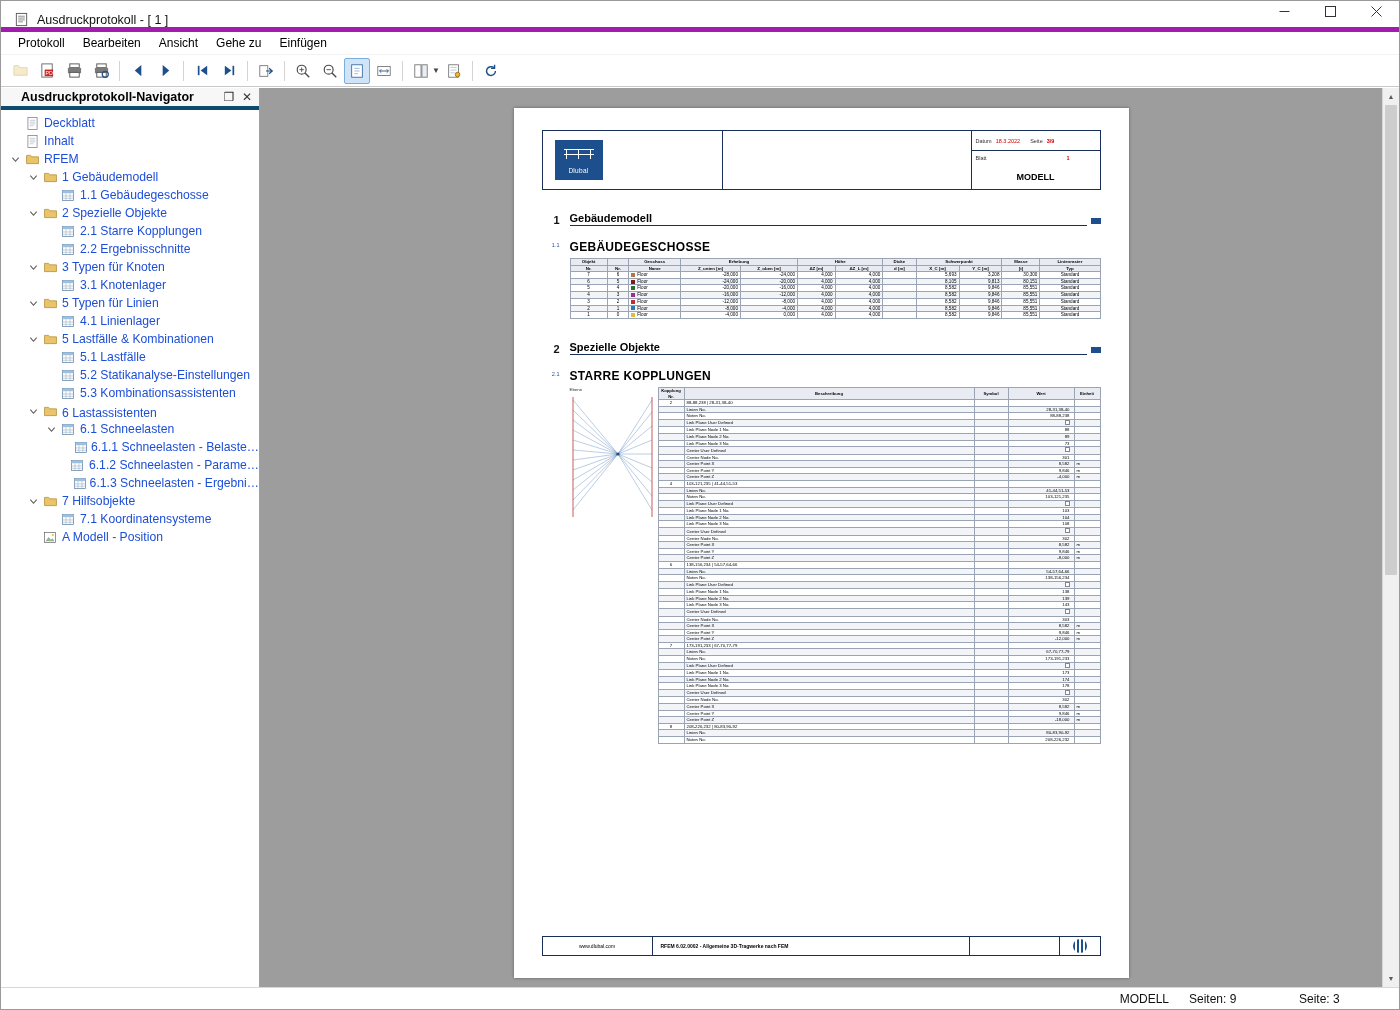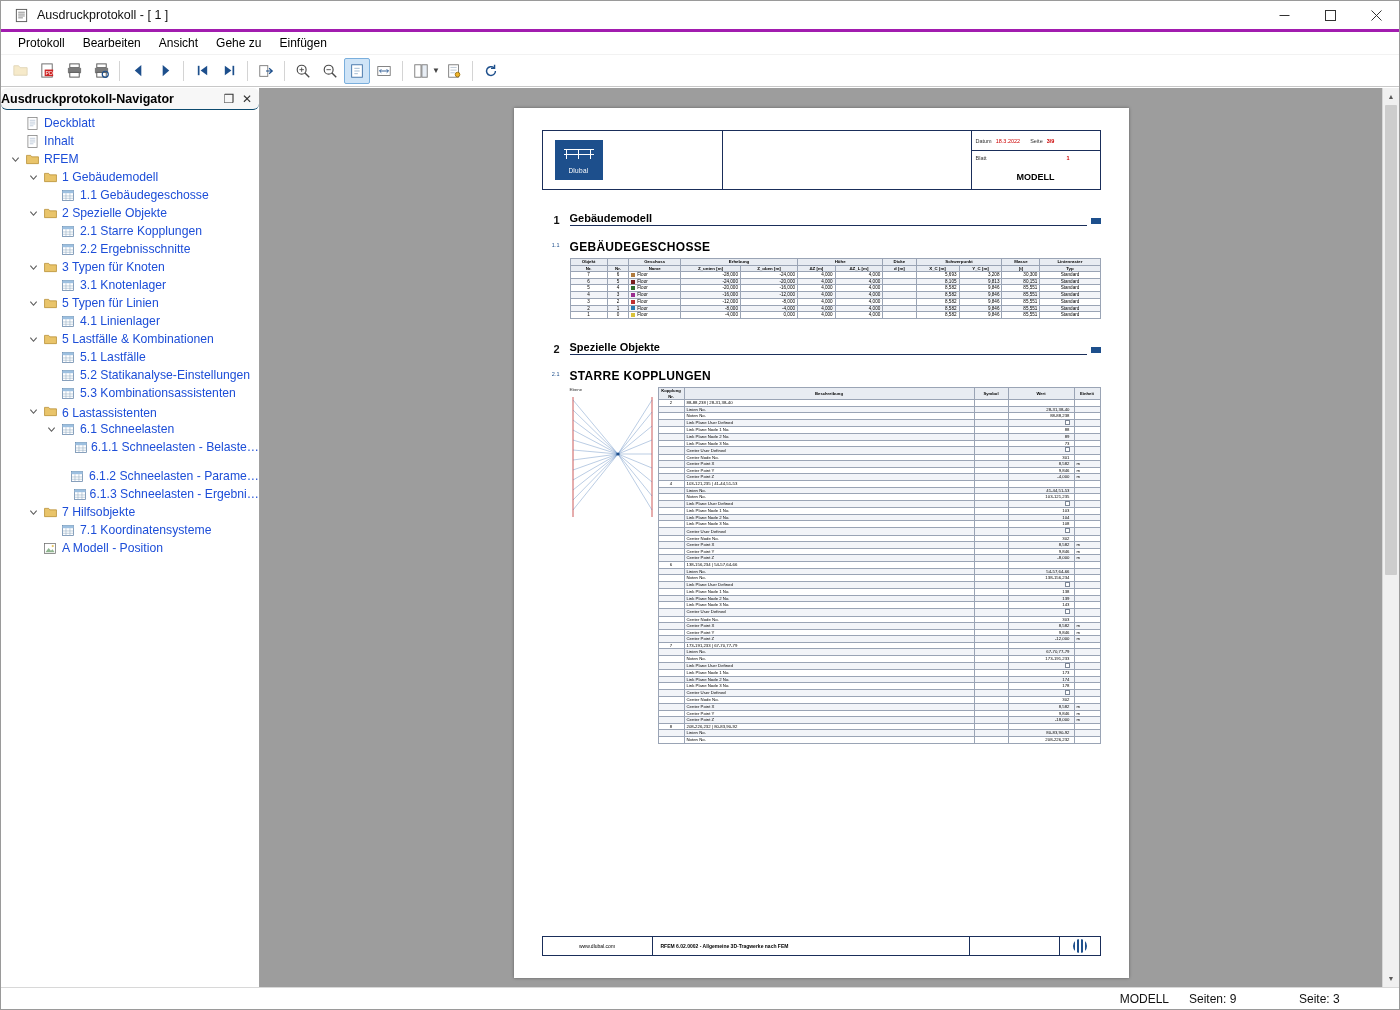--- a/index.html
+++ b/index.html
@@ -14,23 +14,23 @@
   }
   .app {
     width: 1400px; height: 1010px;
     display: flex; flex-direction: column;
     background: #fff;
     border: 1px solid #9a9a9a;
   }
   
   .titlebar {
     height: 31px; flex: 0 0 31px;
-    display: flex; align-items: center;
+    display: flex; align-items: flex-end;
     background: #ffffff;
-    border-bottom: 3px solid #a21caf;
+    border-bottom: 5px solid #a21caf;
   }
   .titlebar .tb-icon {
     width: 28px; display: flex; align-items: center; justify-content: center;
     margin-left: 6px;
   }
   .titlebar .tb-title {
     font-size: 12.5px; color: #111; margin-left: 2px;
   }
   .winbtns { margin-left: auto; display: flex; height: 31px; }
   .winbtn {
@@ -79,23 +79,22 @@
   .navpanel {
     width: 259px; flex: 0 0 259px;
     display: flex; flex-direction: column;
     background: #fff;
     border-right: 1px solid #a0a0a0;
   }
   .navheader {
     height: 22px; flex: 0 0 22px;
     display: flex; align-items: center;
     background: #f7f7f7;
-    border-bottom: 1px solid #0c4a6e;
-    padding-left: 0;
-    border-radius: 6px;
+    border-bottom: 4px solid #0c4a6e;
+    padding-left: 20px;
   }
   .navheader .nh-title { font-size: 12.5px; font-weight: bold; color: #000; }
   .navheader .nh-btns { margin-left: auto; display: flex; gap: 2px; padding-right: 4px; }
   .nhbtn {
     width: 16px; height: 16px; display: flex; align-items: center; justify-content: center;
     font-size: 12px; color: #333;
   }
   .navtree {
     flex: 1 1 auto; overflow: hidden; padding: 4px 0 0 0;
     background: #fff;
@@ -606,21 +605,21 @@
             <div class="twist"></div>
             <div class="ticon">
               <svg width="12" height="11" viewBox="0 0 13 12">
                 <rect x="0.5" y="0.5" width="12" height="11" fill="#fff" stroke="#5d7fa5" stroke-width="0.8"></rect>
                 <rect x="0.5" y="0.5" width="12" height="3" fill="#9dc0e0"></rect>
                 <path d="M4.3 3.5v8M8.6 3.5v8M0.5 6.5h12M0.5 9h12" stroke="#8fa9c0" stroke-width="0.6"></path>
               </svg>
             </div>
             <div class="tlabel">6.1.1 Schneelasten - Belaste…</div>
           </div>
-          <div class="trow" style="padding-left: 52px; margin-top: 11px;">
+          <div class="trow" style="padding-left: 52px;">
             <div class="twist"></div>
             <div class="ticon">
               <svg width="12" height="11" viewBox="0 0 13 12">
                 <rect x="0.5" y="0.5" width="12" height="11" fill="#fff" stroke="#5d7fa5" stroke-width="0.8"></rect>
                 <rect x="0.5" y="0.5" width="12" height="3" fill="#9dc0e0"></rect>
                 <path d="M4.3 3.5v8M8.6 3.5v8M0.5 6.5h12M0.5 9h12" stroke="#8fa9c0" stroke-width="0.6"></path>
               </svg>
             </div>
             <div class="tlabel">6.1.2 Schneelasten - Parame…</div>
           </div>

